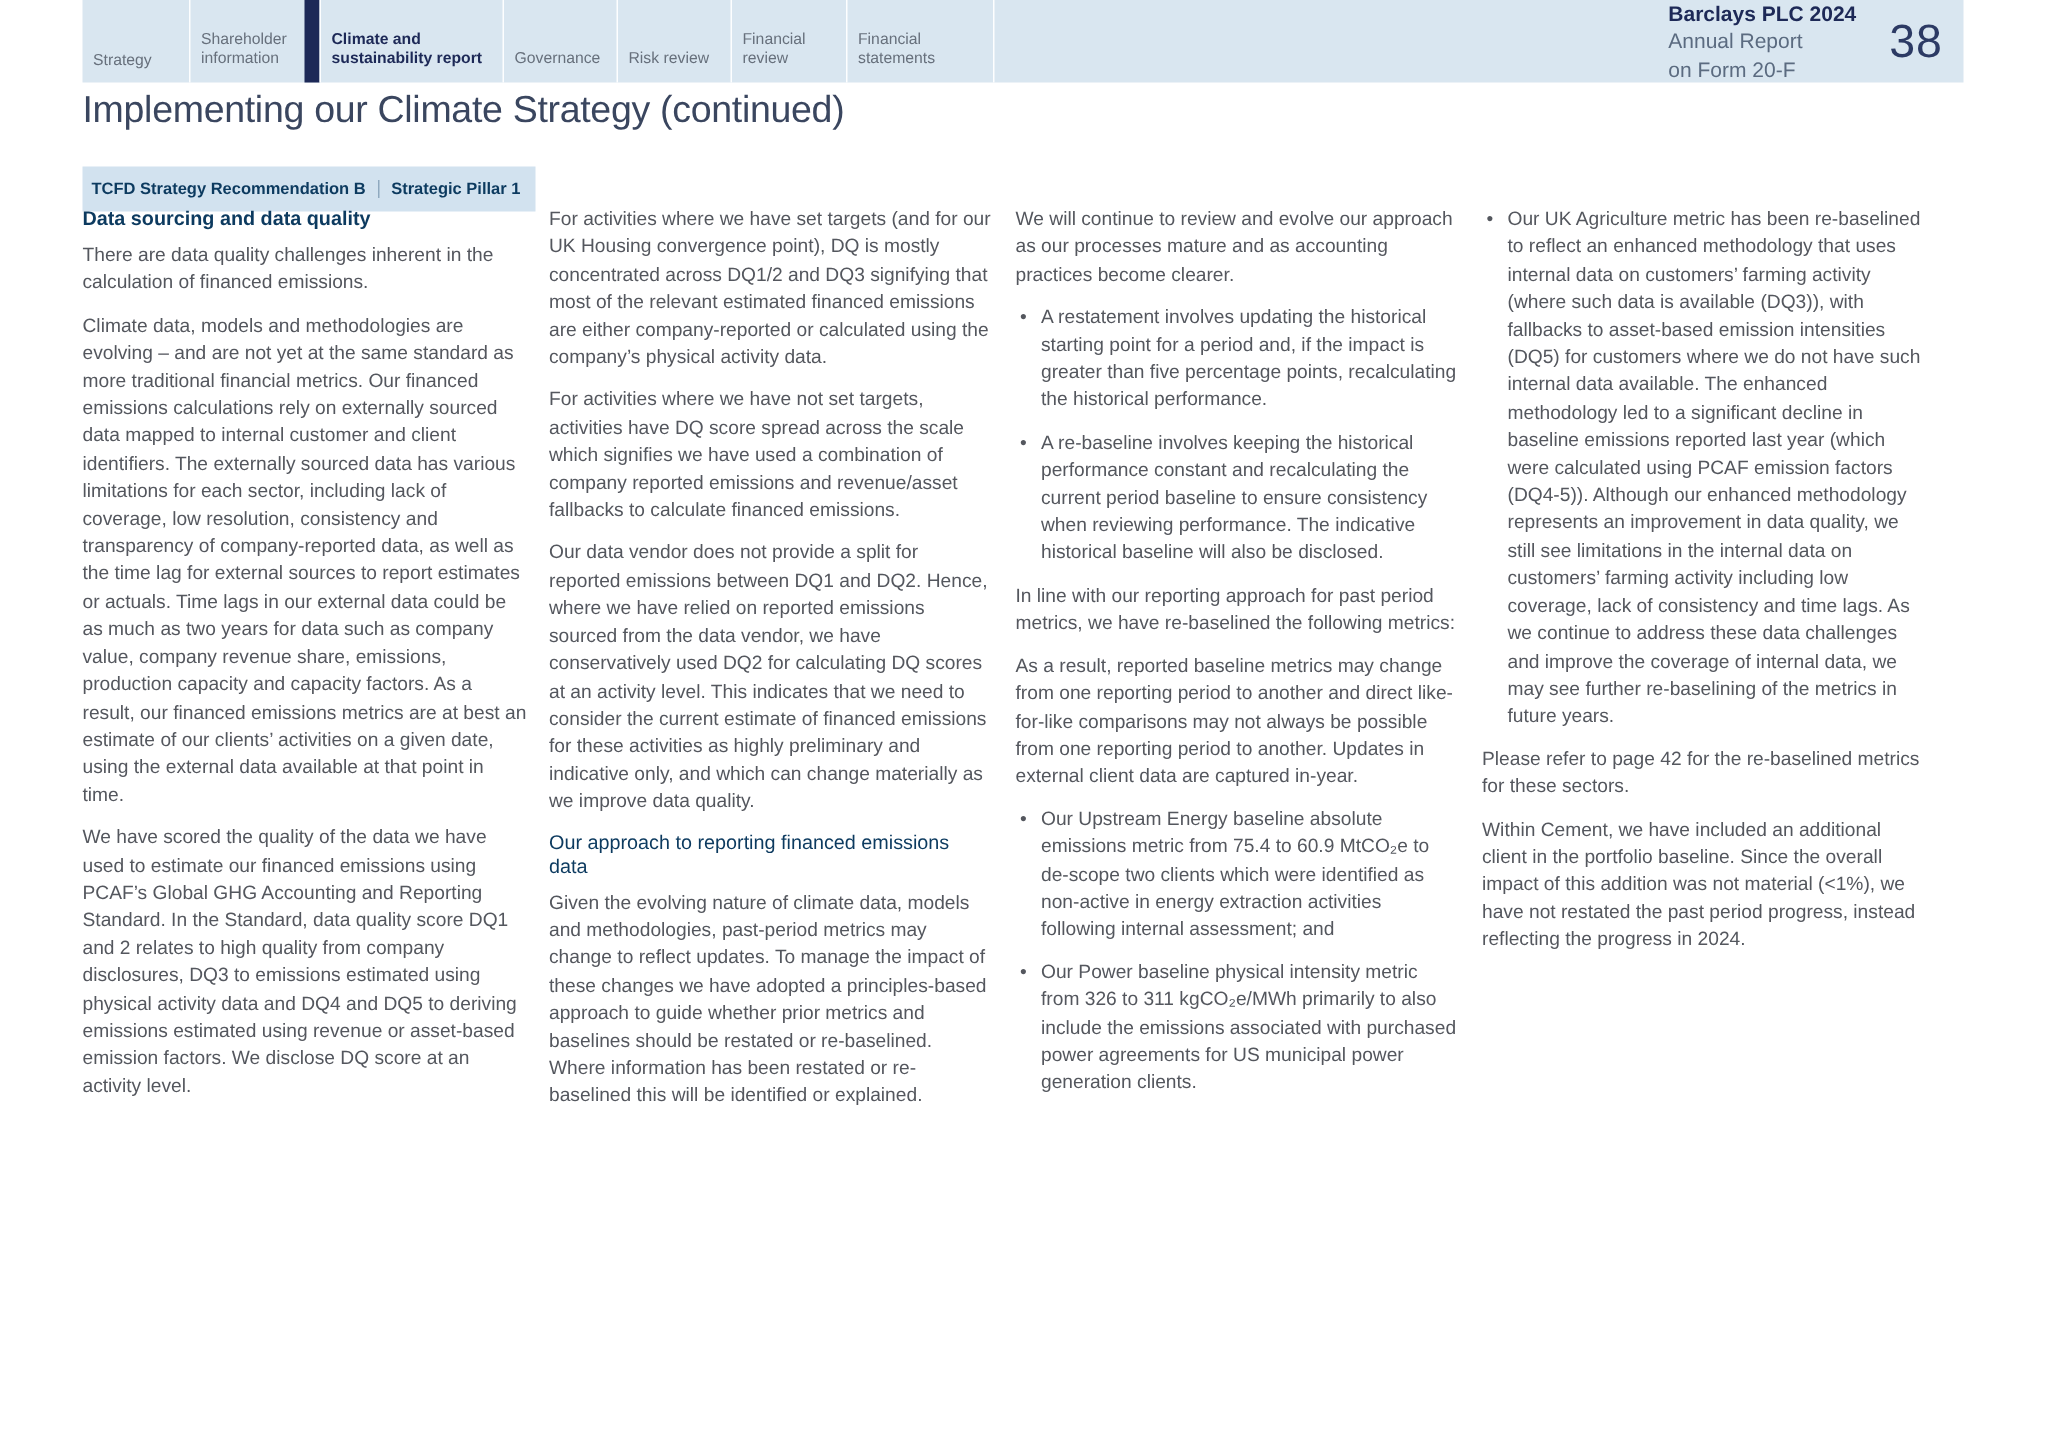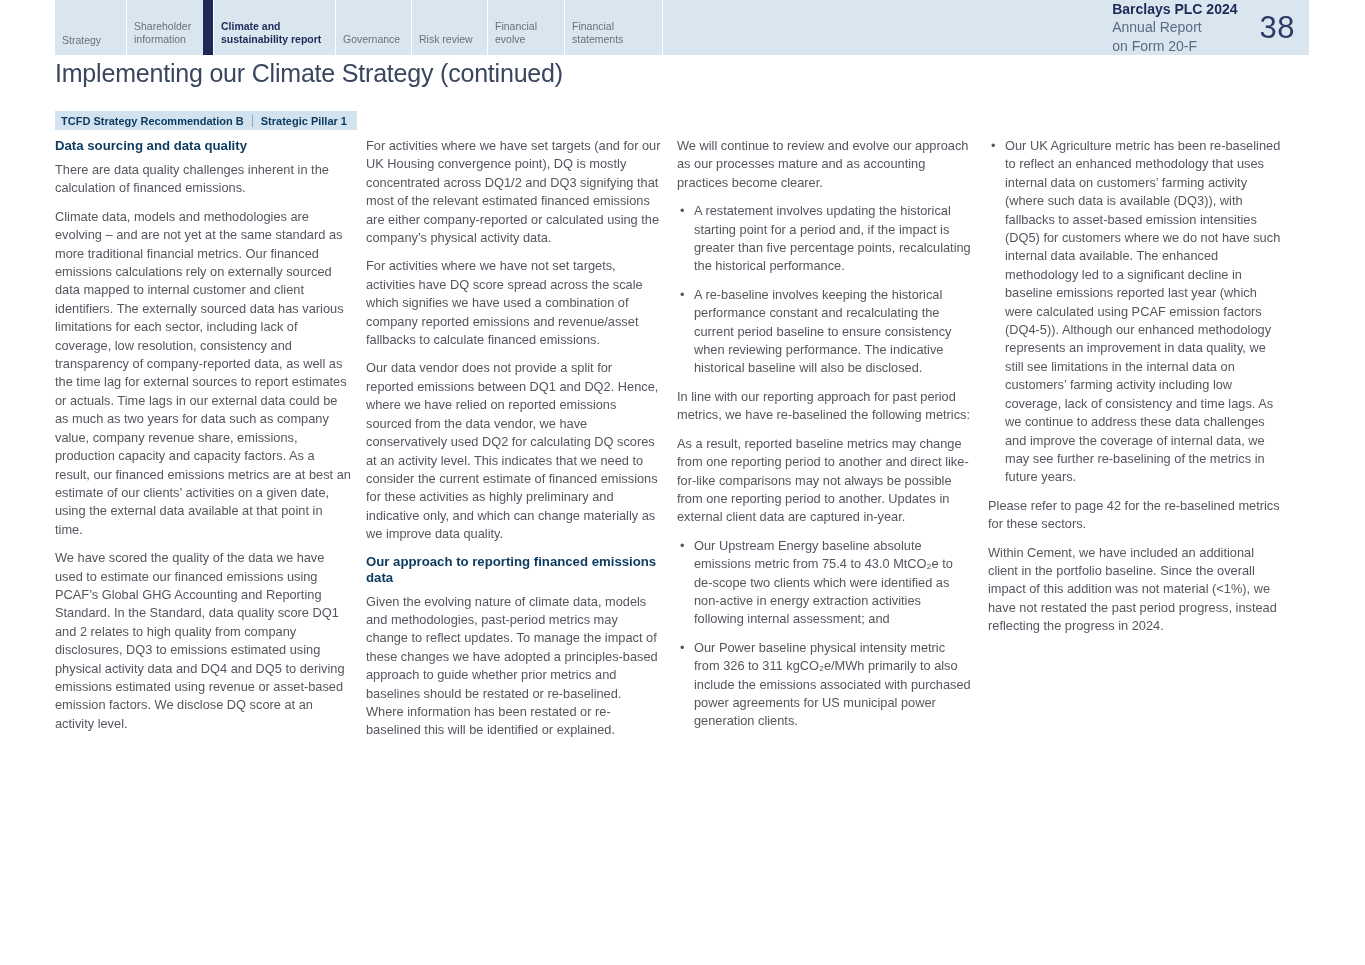--- a/index.html
+++ b/index.html
@@ -56,21 +56,21 @@
     font-size:31px;font-weight:400;color:var(--pagenum);letter-spacing:.5px;
   }
 
   
   .page-title{
     position:absolute;left:55px;top:59px;
     font-size:25px;font-weight:400;color:var(--title-color);
     letter-spacing:-.2px;
   }
   .badge{
-    position:absolute;left:55px;top:111px;height:19px;
+    position:absolute;left:55px;top:111px;height:30px;
     background:var(--badge-bg);
     display:inline-flex;align-items:center;
     padding:0 10px 0 6px;
     font-size:11px;font-weight:bold;color:var(--navy);
     white-space:nowrap;
   }
   .badge-sep{
     width:1px;height:12px;background:#8fa9bf;margin:0 8px;display:inline-block;
   }
 
@@ -80,21 +80,21 @@
     display:grid;grid-template-columns:repeat(4,296px);column-gap:15px;
     align-items:start;
   }
   .col{font-size:12.8px;line-height:18.4px;color:var(--body-text);}
   .col p{margin:0 0 10px;}
   .col-heading{
     font-size:13.2px;font-weight:bold;color:var(--navy);
     line-height:16px;margin:1px 0 7px;
   }
   .sub-heading{
-    font-size:13.2px;font-weight:bold;color:var(--navy);
+    font-size:13.2px;font-weight:normal;color:var(--navy);
     line-height:16px;margin:0 0 7px;
   }
   .bullet{display:flex;margin:0 0 10px;}
   .bullet .dot{flex:0 0 17px;padding-left:3px;}
 </style>
 </head>
 <body>
 
 <div class="page">
 
@@ -109,21 +109,21 @@
     <div class="tab t-climate active">
       <span>Climate and sustainability report</span>
     </div>
     <div class="tab t-governance">
       <span>Governance</span>
     </div>
     <div class="tab t-risk">
       <span>Risk review</span>
     </div>
     <div class="tab t-finreview">
-      <span>Financial evolve</span>
+      <span>Financial review</span>
     </div>
     <div class="tab t-finstatements last">
       <span>Financial statements</span>
     </div>
 
     <div class="header-right">
       <div class="brand">
         <div class="brand-title">Barclays PLC 2024</div>
         <div>Annual Report</div>
         <div>on Form 20-F</div>
@@ -164,21 +164,21 @@
         <span>A restatement involves updating the historical starting point for a period and, if the impact is greater than five percentage points, recalculating the historical performance.</span>
       </div>
       <div class="bullet">
         <span class="dot">•</span>
         <span>A re-baseline involves keeping the historical performance constant and recalculating the current period baseline to ensure consistency when reviewing performance. The indicative historical baseline will also be disclosed.</span>
       </div>
       <p>In line with our reporting approach for past period metrics, we have re-baselined the following metrics:</p>
       <p>As a result, reported baseline metrics may change from one reporting period to another and direct like-for-like comparisons may not always be possible from one reporting period to another. Updates in external client data are captured in-year.</p>
       <div class="bullet">
         <span class="dot">•</span>
-        <span>Our Upstream Energy baseline absolute emissions metric from 75.4 to 43.0 MtCO₂e to de-scope two clients which were identified as non-active in energy extraction activities following internal assessment; and</span>
+        <span>Our Upstream Energy baseline absolute emissions metric from 75.4 to 60.9 MtCO₂e to de-scope two clients which were identified as non-active in energy extraction activities following internal assessment; and</span>
       </div>
       <div class="bullet">
         <span class="dot">•</span>
         <span>Our Power baseline physical intensity metric from 326 to 311 kgCO₂e/MWh primarily to also include the emissions associated with purchased power agreements for US municipal power generation clients.</span>
       </div>
     </div>
 
     <div class="col">
       <div class="bullet">
         <span class="dot">•</span>

